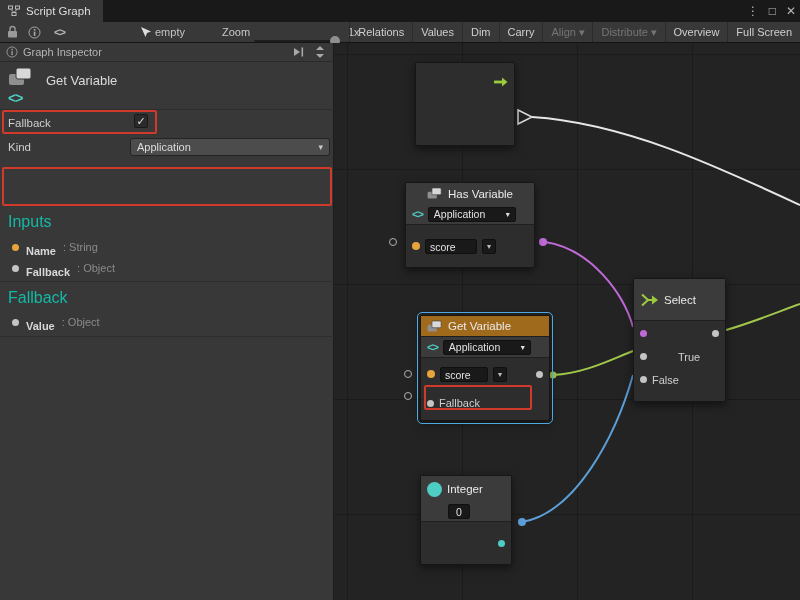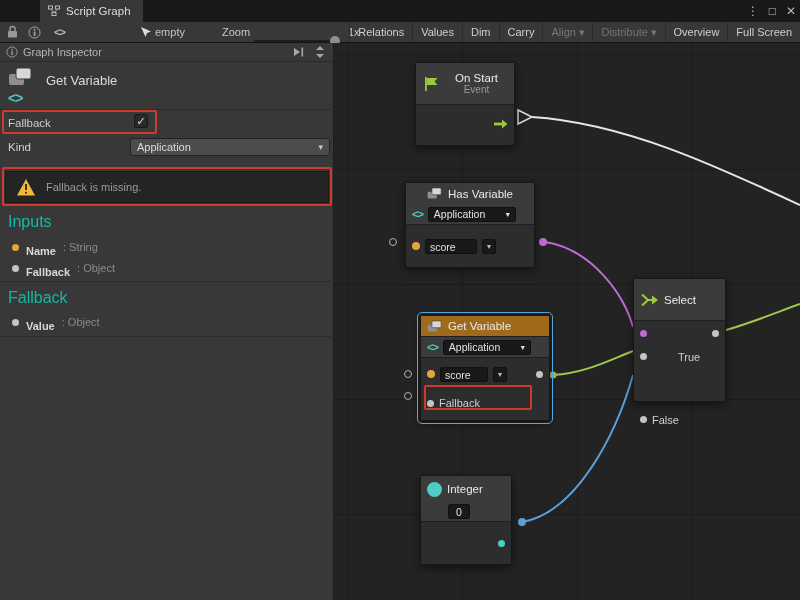--- a/index.html
+++ b/index.html
@@ -1,21 +1,21 @@
 <!DOCTYPE html>
 <html><head>
 <meta charset="utf-8">
 <style>
   * { margin:0; padding:0; box-sizing:border-box; }
   html,body { width:800px; height:600px; overflow:hidden; }
   body { font-family:"Liberation Sans", sans-serif; background:#191919; color:#cccccc; position:relative; font-size:11px; }
 
   
   .tabbar { position:absolute; top:0; left:0; width:800px; height:22px; background:#191919; display:flex; align-items:flex-end; }
-  .tab { height:22px; background:#383838; display:flex; align-items:center; gap:6px; padding:0 12px 0 8px; color:#dedede; font-size:11.5px;margin-left:40px; }
+  .tab { height:22px; background:#383838; display:flex; align-items:center; gap:6px; padding:0 12px 0 8px; color:#dedede; font-size:11.5px; }
   .win-controls { position:absolute; right:4px; top:0; height:22px; display:flex; align-items:center; gap:10px; color:#b8b8b8; font-size:12px; }
   .win-controls span { cursor:default; }
 
   
   .toolbar { position:absolute; top:22px; left:0; width:800px; height:21px; background:#383838; border-bottom:1px solid #141414; }
   .tb-abs { position:absolute; top:0; height:20px; display:flex; align-items:center; gap:4px; color:#c8c8c8; }
   .tb-btn { height:20px; display:flex; align-items:center; padding:0 8px; border-left:1px solid #2b2b2b; color:#cfcfcf; white-space:nowrap; }
   .tb-btn.disabled { color:#757575; }
   .tb-right { position:absolute; right:0; top:0; height:20px; display:flex; }
   .slider-track { width:84px; height:2px; background:#1e1e1e; border-radius:1px; position:relative; }
@@ -156,28 +156,20 @@
     <span>✓</span>
   </div>
   <div class="hl" style="left:2px; top:67px; width:155px; height:24px;"></div>
 
   <div class="insp-label" style="position:absolute; left:8px; top:98px;">Kind</div>
   <div class="dropdown" style="left:130px; top:95px; width:200px;">
     <span>Application</span>
     <span style="font-size:9px; color:#c9c9c9;">▾</span>
   </div>
 
-  <div class="warnbox">
-    <svg width="20" height="19" viewBox="0 0 20 19">
-      <polygon points="10,1 19,17.5 1,17.5" fill="#f2b83b"></polygon>
-      <rect x="9.1" y="6" width="1.8" height="6" fill="#2e2304"></rect>
-      <rect x="9.1" y="13.8" width="1.8" height="1.8" fill="#2e2304"></rect>
-    </svg>
-    <span>Fallback is missing.</span>
-  </div>
   <div class="hl" style="left:2px; top:124px; width:330px; height:39px;"></div>
 
   <div class="sect-header" style="top:170px;">Inputs</div>
   <div class="io-row" style="top:194px;">
     <span class="io-dot" style="background:#e8a33d;"></span>
     <span class="io-name">Name</span>
     <span class="io-type">: String</span>
   </div>
   <div class="io-row" style="top:215px;">
     <span class="io-dot" style="background:#c4c4c4;"></span>
@@ -203,30 +195,20 @@
     <path d="M219 332 C 252 330 278 316 299 308" fill="none" stroke-width="2" stroke="#a2c84b"></path>
     <path d="M188 479 C 242 470 282 392 299 332" fill="none" stroke-width="2" stroke="#5c9fd8"></path>
     <path d="M392 287 C 420 279 446 268 466 261" fill="none" stroke-width="2" stroke="#a2c84b"></path>
     <circle cx="209" cy="199" r="4" fill="#c06ad8"></circle>
     <circle cx="219" cy="332" r="3.5" fill="#a2c84b"></circle>
     <circle cx="188" cy="479" r="4" fill="#5c9fd8"></circle>
     <polygon points="184,67 198,74 184,81" fill="none" stroke="#dddddd" stroke-width="1.5"></polygon>
   </svg>
 
   <div class="node" style="left:81px; top:19px; width:100px; height:84px;">
-    <div class="n-head n-row" style="height:42px;">
-      <svg width="18" height="18" viewBox="0 0 18 18">
-        <rect x="3" y="2" width="1.8" height="14" fill="#9bcb3c"></rect>
-        <polygon points="5,3 15.5,3 12.5,6.5 15.5,10 5,10" fill="#9bcb3c"></polygon>
-      </svg>
-      <div style="flex:1; text-align:center;">
-        <div class="n-title">On Start</div>
-        <div class="n-sub">Event</div>
-      </div>
-    </div>
     <div class="n-row" style="height:38px; justify-content:flex-end;">
       <svg width="14" height="12" viewBox="0 0 14 12">
         <rect x="0" y="4.6" width="8" height="2.8" fill="#9bcb3c"></rect>
         <polygon points="8,1.5 13.5,6 8,10.5" fill="#9bcb3c"></polygon>
       </svg>
     </div>
   </div>
 
   <div class="node" style="left:71px; top:139px; width:130px; height:86px;">
     <div class="n-head" style="height:42px;">
@@ -297,21 +279,21 @@
       <span class="n-title">Select</span>
     </div>
     <div class="n-row" style="height:24px;">
       <span class="dot sm" style="background:#c06ad8;"></span>
       <span class="dot sm" style="background:#c4c4c4; margin-left:auto;"></span>
     </div>
     <div class="n-row" style="height:23px;gap:31px;">
       <span class="dot sm" style="background:#c4c4c4;"></span>
       <span style="color:#cfcfcf;">True</span>
     </div>
-    <div class="n-row" style="height:23px;margin-top:40px;">
+    <div class="n-row" style="height:23px;">
       <span class="dot sm" style="background:#c4c4c4;"></span>
       <span style="color:#cfcfcf;">False</span>
     </div>
   </div>
 
   <div class="node" style="left:86px; top:432px; width:92px; height:90px;">
     <div class="n-head" style="height:46px;">
       <div class="n-row" style="height:26px;">
         <span style="width:15px; height:15px; border-radius:50%; background:#4ecdc4; flex:none;"></span>
         <span class="n-title">Integer</span>

